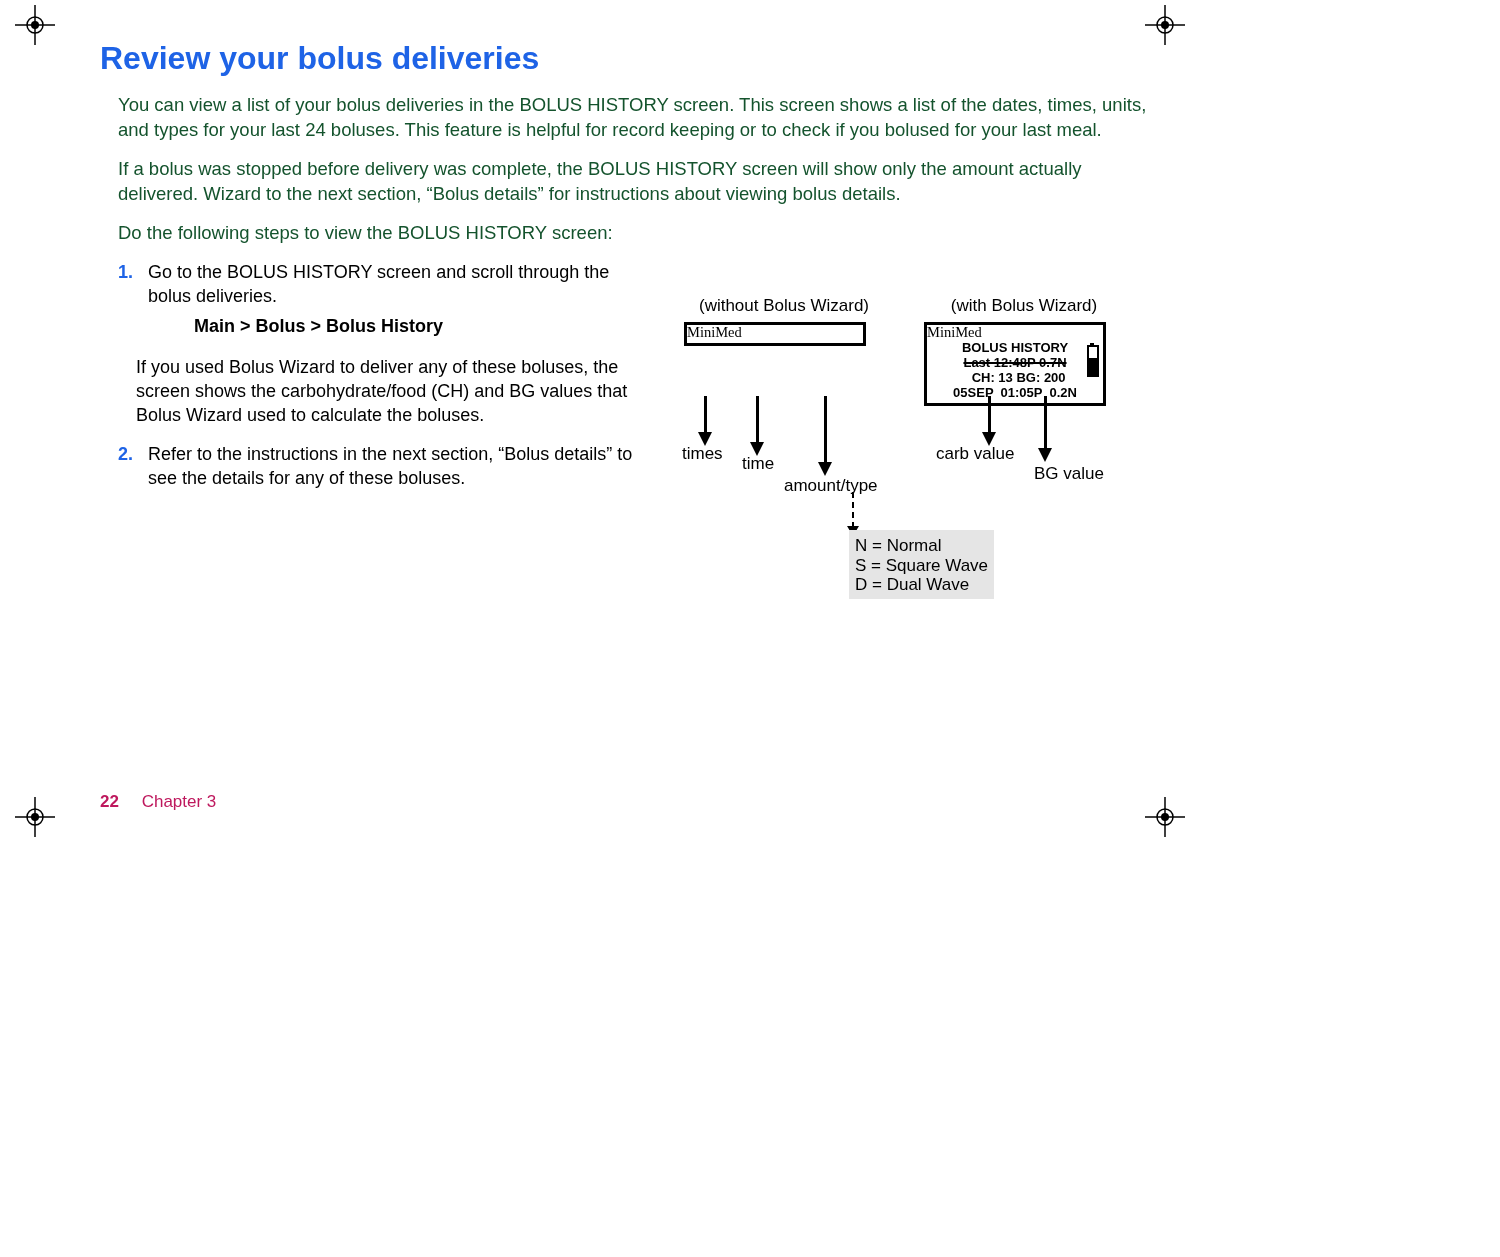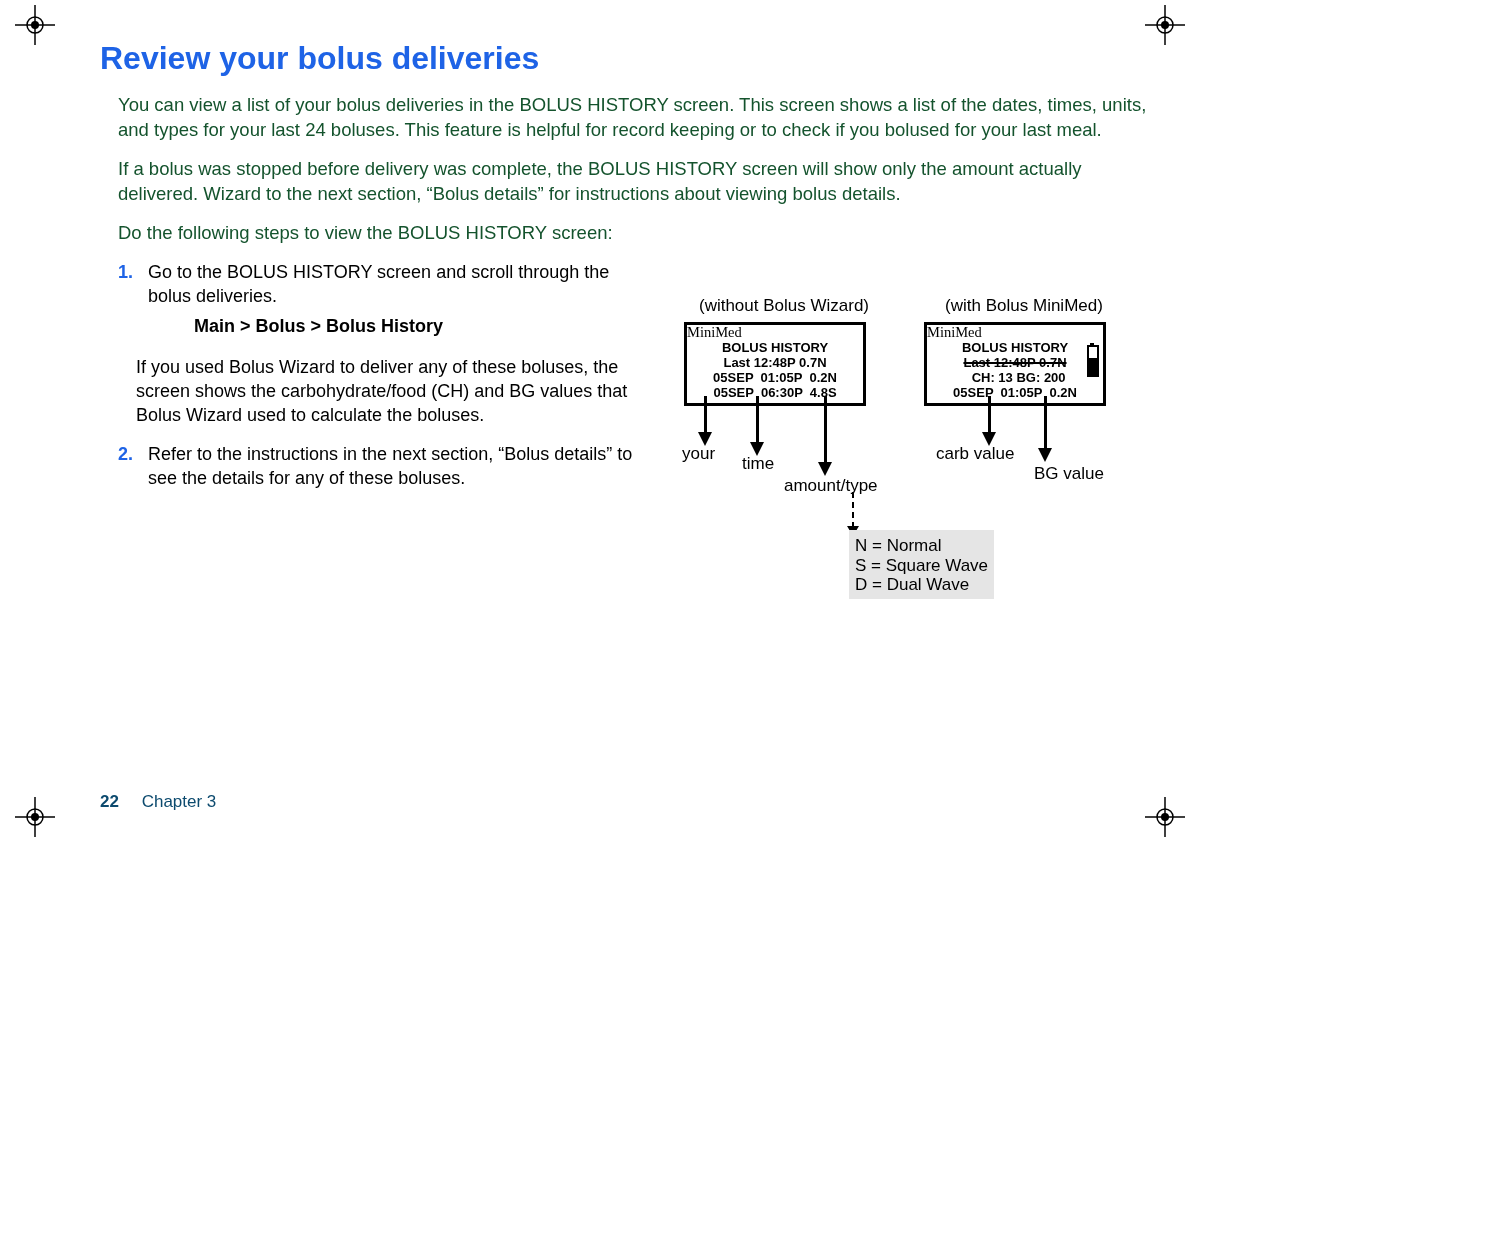--- a/index.html
+++ b/index.html
@@ -177,21 +177,21 @@
     border-left:6px solid transparent;
     border-right:6px solid transparent;
     border-top:10px solid #000;
     position:absolute;
   }
   .footer {
     position: absolute;
     left: 100px;
     bottom: 230px;
     font-size: 17px;
-    color: #0c4a6e;
+    color: #be185d;
   }
   .footer .page-num { font-weight: 700; margin-right: 18px; }
   .strike{ text-decoration: line-through; text-decoration-thickness:2px;}
 </style>
 </head>
 <body>
 
 <div class="page">
 
   <div class="crop tl"><svg viewBox="0 0 40 40">
@@ -237,29 +237,25 @@
       </li>
     </ol>
   </div>
 
   <div class="diagram">
 
     <div class="lcd1-wrap">
       <div class="lcd-title">(without Bolus Wizard)</div>
       <div class="lcd">
         <p class="brand">MiniMed</p>
-        <div class="body"><span>BOLUS HISTORY</span>
-<span>Last 12:48P 0.7N</span>
-<span>05SEP  01:05P  0.2N</span>
-<span>05SEP  06:30P  4.8S</span></div>
       </div>
     </div>
 
     <div class="lcd2-wrap">
-      <div class="lcd-title">(with Bolus MiniMed)</div>
+      <div class="lcd-title">(with Bolus Wizard)</div>
       <div class="lcd">
         <p class="brand">MiniMed</p>
         <div class="body"><span>BOLUS HISTORY</span>
 <span class="strike">Last 12:48P 0.7N</span>
 <span>  CH: 13 BG: 200</span>
 <span>05SEP  01:05P  0.2N</span></div>
         <div class="battery">
             <div class="battery-fill"></div>
           </div>
       </div>
@@ -267,21 +263,21 @@
 
     <div class="arrow-line" style="left:20px; top:100px; width:3px; height:38px;"></div>
     <div class="arrow-head-down" style="left:14px; top:136px;"></div>
 
     <div class="arrow-line" style="left:72px; top:100px; width:3px; height:48px;"></div>
     <div class="arrow-head-down" style="left:66px; top:146px;"></div>
 
     <div class="arrow-line" style="left:140px; top:100px; width:3px; height:68px;"></div>
     <div class="arrow-head-down" style="left:134px; top:166px;"></div>
 
-    <div class="lbl" style="left:-2px; top:148px;">your</div>
+    <div class="lbl" style="left:-2px; top:148px;">times</div>
     <div class="lbl" style="left:58px; top:158px;">time</div>
     <div class="lbl" style="left:100px; top:180px;">amount/type</div>
 
     <div class="arrow-line" style="left:304px; top:100px; width:3px; height:38px;"></div>
     <div class="arrow-head-down" style="left:298px; top:136px;"></div>
 
     <div class="arrow-line" style="left:360px; top:100px; width:3px; height:54px;"></div>
     <div class="arrow-head-down" style="left:354px; top:152px;"></div>
 
     <div class="lbl" style="left:240px; top:148px;margin-left:12px;">carb value</div>

